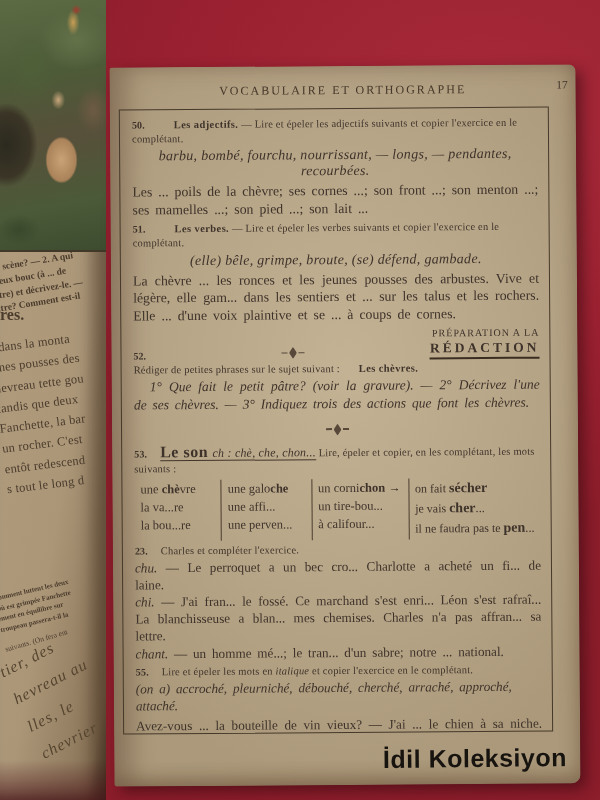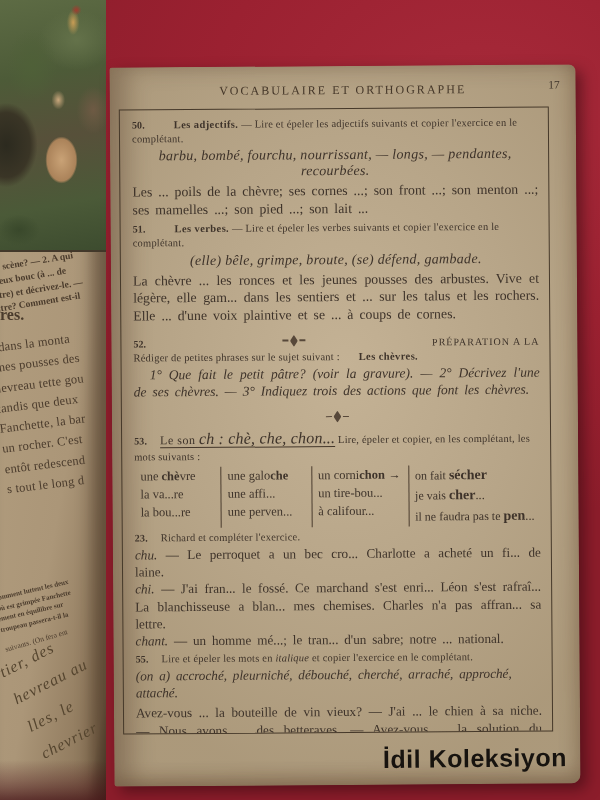--- a/index.html
+++ b/index.html
@@ -40,42 +40,42 @@
   
   .page{position:absolute;left:112px;top:66px;width:466px;height:719px;
     transform:rotate(-.4deg);
     background:radial-gradient(ellipse 320px 420px at 50% 42%, #c4b295 0%, #b7a588 55%, #a6937494 100%),#b3a184;
     background-blend-mode:normal;
     border-radius:3px 7px 9px 3px;
     box-shadow:6px 6px 14px rgba(50,10,15,.55), inset 18px 0 22px rgba(60,35,20,.28), inset -6px -8px 16px rgba(90,60,35,.30);
     color:#3e332a;}
   .page-header{position:relative;height:26px;padding-top:14px;text-align:center;}
   .running-title{font-size:12px;letter-spacing:2px;color:#453729;}
-  .page-num{position:absolute;right:16px;top:14px;font-size:11.5px;}
+  .page-num{position:absolute;right:8px;top:14px;font-size:11.5px;}
   .frame{position:absolute;left:9px;right:27px;top:42px;bottom:52px;
     border:1.6px solid #46392a;padding:5px 10px 6px 12px;overflow:hidden;}
   
   .sec{margin:3px 0 1px 0;font-size:10.5px;line-height:1.35;letter-spacing:.2px;}
   .snum{font-weight:bold;font-size:10px;margin-right:10px;}
   .shead{font-weight:bold;letter-spacing:.4px;margin-left:16px;}
   .words{font-style:italic;font-size:14px;text-align:center;margin:2px 0 3px 0;letter-spacing:.3px;}
   .para{font-size:13.8px;text-align:justify;line-height:1.3;margin:1px 0 3px 0;word-spacing:2.5px;}
   .prep-block{display:flex;align-items:flex-end;margin:4px 0 2px 0;}
   .prep-mid{flex:1;text-align:center;}
   .prep-right{text-align:right;}
   .kicker{font-size:10px;font-weight:normal;letter-spacing:1px;}
   .big-head{font-size:13.5px;font-weight:bold;letter-spacing:3px;border-bottom:2px solid #3a2e21;padding-bottom:1px;}
   .fleuron{display:inline-block;vertical-align:middle;}
   .fleuron i{display:inline-block;width:7px;height:7px;background:#57483a;transform:rotate(45deg) skew(12deg,12deg);border-radius:1px;}
   .fleuron::before,.fleuron::after{content:"";display:inline-block;width:6px;height:1.5px;background:#57483a;vertical-align:middle;margin:0 2px;}
   .ortho-block{display:flex;align-items:flex-end;margin:5px 0 2px 0;}
   .qitalic{font-style:italic;font-size:13.5px;text-indent:16px;}
   .u-title{border-bottom:1.3px solid #43362a;padding-bottom:1px;}
-  .t-bold{font-weight:normal;font-size:12px;letter-spacing:.5px;}
-  .t-it{font-style:italic;font-size:16px;}
+  .t-bold{font-weight:bold;font-size:16px;letter-spacing:.5px;}
+  .t-it{font-style:italic;font-size:12px;}
   
   .cols{display:flex;margin:3px 0 2px 0;}
   .col{padding:0 6px;font-size:12.5px;line-height:1.45;white-space:nowrap;}
   .col + .col{border-left:1.2px solid #4a3c2e;}
   .col-1{width:23%;}.col-2{width:24%;}.col-3{width:26%;}.col-4{flex:1;border-left:1.2px solid #4a3c2e;}
   .cb{font-weight:bold;}
   .col-4 .cpre{font-size:12px;}
   .col-4 .cb{font-size:14px;}
   .arrow{font-weight:bold;letter-spacing:-1px;}
   .lead-it{font-style:italic;}
@@ -136,20 +136,21 @@
       <span>— Lire et épeler les verbes suivants et copier l'exercice en le complétant.</span>
     </div>
     <div class="words">(elle) bêle, grimpe, broute, (se) défend, gambade.</div>
     <div class="para">La chèvre ... les ronces et les jeunes pousses des arbustes. Vive et légère, elle gam... dans les sentiers et ... sur les talus et les rochers. Elle ... d'une voix plaintive et se ... à coups de cornes.</div>
 
     <div class="prep-block">
       <span class="snum">52.</span>
       <span class="prep-mid"><span class="fleuron"><i></i></span></span>
       <span class="prep-right">
         <span class="kicker" style="display:block;">PRÉPARATION A LA</span>
+        <span class="big-head" style="display:inline-block;">RÉDACTION</span>
       </span>
     </div>
     <div class="sec" style="margin-top:2px;">
       <span>Rédiger de petites phrases sur le sujet suivant : </span><span class="shead">Les chèvres.</span>
     </div>
     <div class="para qitalic">1° Que fait le petit pâtre? (voir la gravure). — 2° Décrivez l'une de ses chèvres. — 3° Indiquez trois des actions que font les chèvres.</div>
 
     <div class="ortho-block">
       <span class="prep-mid"><span class="fleuron"><i></i></span></span>
     </div>
@@ -177,21 +178,21 @@
       </div>
       <div class="col col-4">
         <div><span class="cpre">on fait </span><span class="cb">sécher</span><span></span></div>
         <div><span class="cpre">je vais </span><span class="cb">cher</span><span>...</span></div>
         <div><span class="cpre">il ne faudra pas te </span><span class="cb">pen</span><span>...</span></div>
       </div>
     </div>
 
     <div class="sec">
       <span class="snum">23.</span>
-      <span>Richard et compléter l'exercice.</span>
+      <span>Charles et compléter l'exercice.</span>
     </div>
     <div class="para p13">
       <span class="lead-it">chu.</span><span> — Le perroquet a un bec cro... Charlotte a acheté un fi... de laine.</span><br>
       <span class="lead-it">chi.</span><span> — J'ai fran... le fossé. Ce marchand s'est enri... Léon s'est rafraî... La blanchisseuse a blan... mes chemises. Charles n'a pas affran... sa lettre.</span><br>
       <span class="lead-it">chant.</span><span> — un homme mé...; le tran... d'un sabre; notre ... national.</span>
     </div>
 
     <div class="sec">
       <span class="snum">55.</span>
       <span>Lire et épeler les mots en </span><span class="lead-it">italique</span><span> et copier l'exercice en le complétant.</span>

